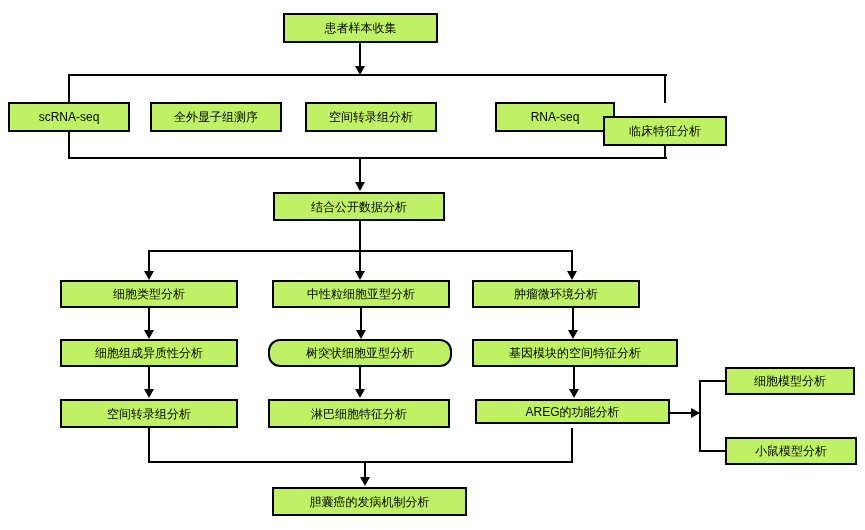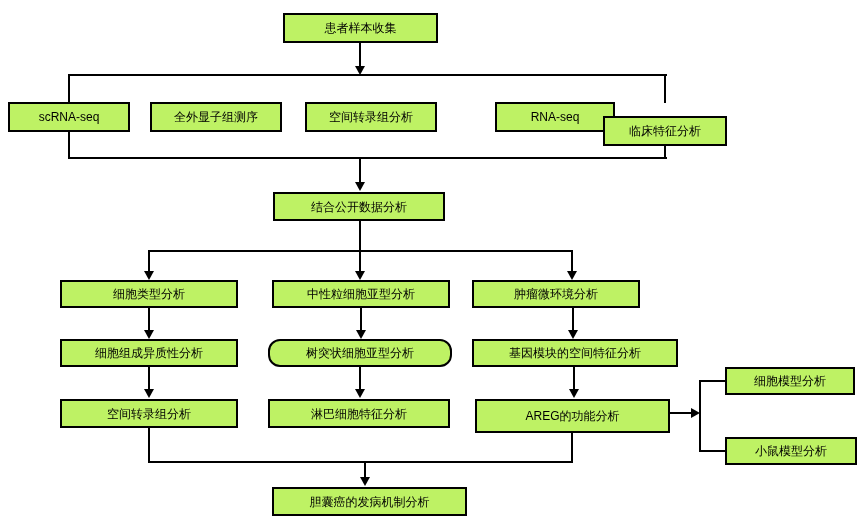--- a/index.html
+++ b/index.html
@@ -92,21 +92,21 @@
 
   <div class="lv" style="left:148px;top:367px;width:2px;height:23px;"></div>
   <div class="arr-d" style="left:144px;top:389px;"></div>
   <div class="lv" style="left:359px;top:367px;width:2px;height:23px;"></div>
   <div class="arr-d" style="left:355px;top:389px;"></div>
   <div class="lv" style="left:573px;top:367px;width:2px;height:23px;"></div>
   <div class="arr-d" style="left:569px;top:389px;"></div>
 
   <div class="node" style="left:60px;top:399px;width:178px;height:29px;">空间转录组分析</div>
   <div class="node" style="left:268px;top:399px;width:182px;height:29px;">淋巴细胞特征分析</div>
-  <div class="node" style="left:475px;top:399px;width:195px;height:34px;">AREG的功能分析</div>
+  <div class="node" style="left:475px;top:399px;width:195px;height:25px;">AREG的功能分析</div>
 
   <div class="lh" style="left:670px;top:412px;width:22px;height:2px;"></div>
   <div class="arr-r" style="left:691px;top:408px;"></div>
   <div class="lv" style="left:699px;top:380px;width:2px;height:72px;"></div>
   <div class="lh" style="left:699px;top:380px;width:26px;height:2px;"></div>
   <div class="lh" style="left:699px;top:450px;width:26px;height:2px;"></div>
 
   <div class="node" style="left:725px;top:367px;width:130px;height:28px;">细胞模型分析</div>
   <div class="node" style="left:725px;top:437px;width:132px;height:28px;">小鼠模型分析</div>
 

